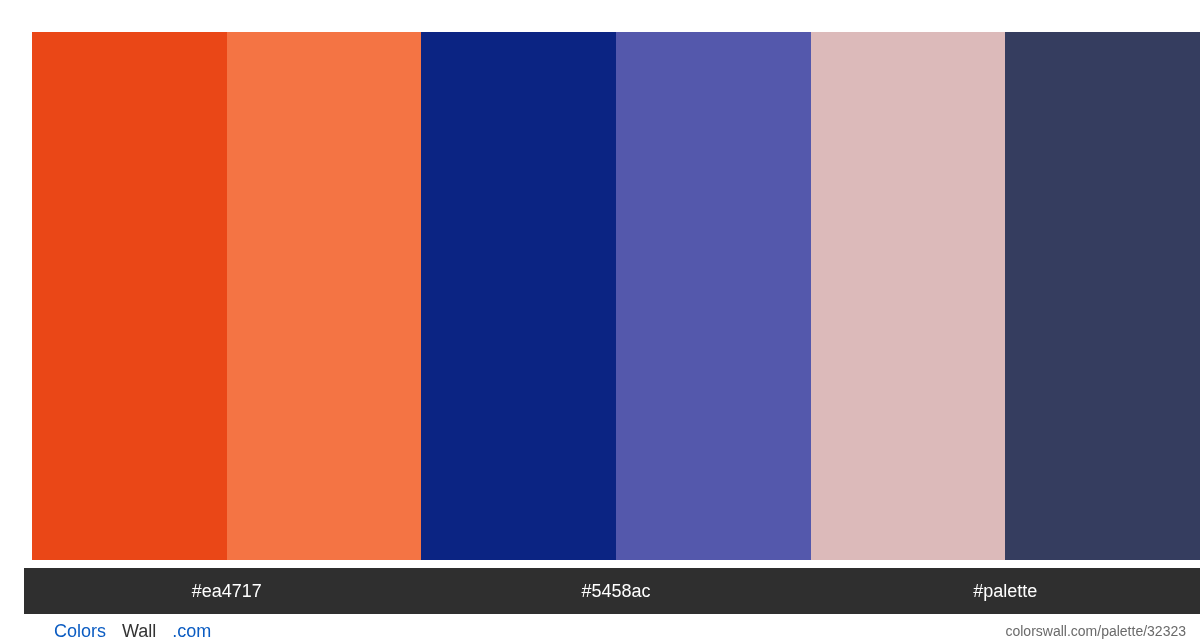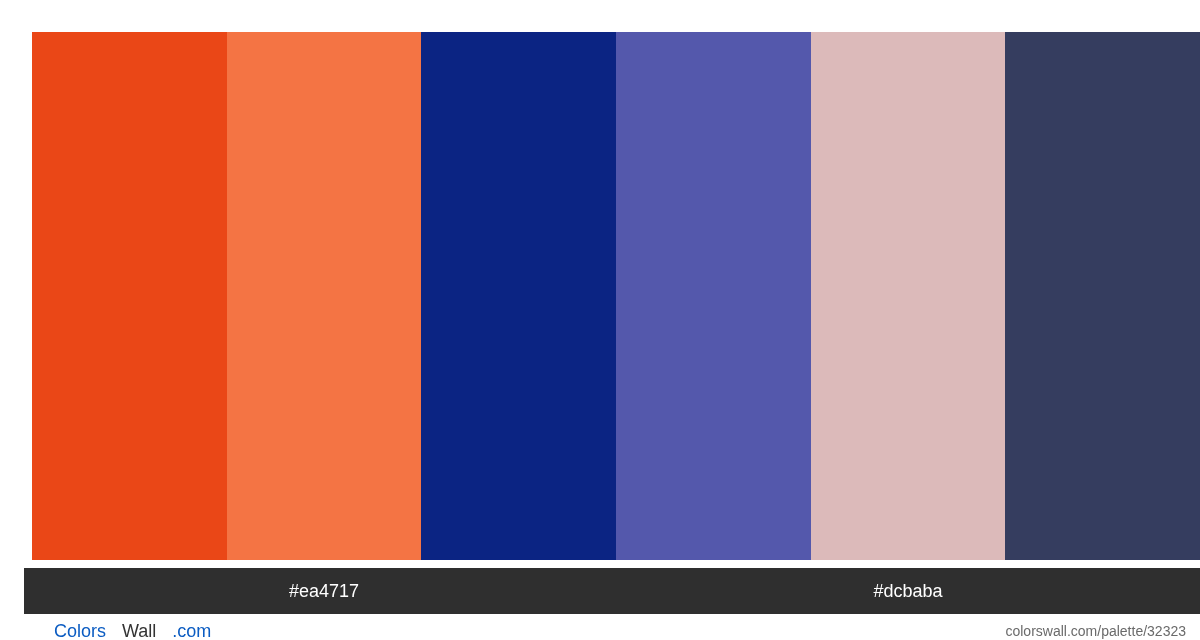--- a/index.html
+++ b/index.html
@@ -24,21 +24,22 @@
     <div class="swatch" style="background:#ea4717"></div>
     <div class="swatch" style="background:#f47444"></div>
     <div class="swatch" style="background:#0b2483"></div>
     <div class="swatch" style="background:#5458ac"></div>
     <div class="swatch" style="background:#dcbaba"></div>
     <div class="swatch" style="background:#353d5f"></div>
   </div>
 
   <div class="labels-row">
     <div class="label-cell">#ea4717</div>
-    <div class="label-cell">#dcbaba</div>
+    <div class="label-cell">#5458ac</div>
+    <div class="label-cell">#palette</div>
   </div>
 
   <div class="footer-row">
     <div class="brand">
       <span class="brand-colors">Colors</span><span class="brand-wall">Wall</span><span class="brand-colors">.com</span>
     </div>
     <div class="permalink">colorswall.com/palette/32323</div>
   </div>
 
 </div>

